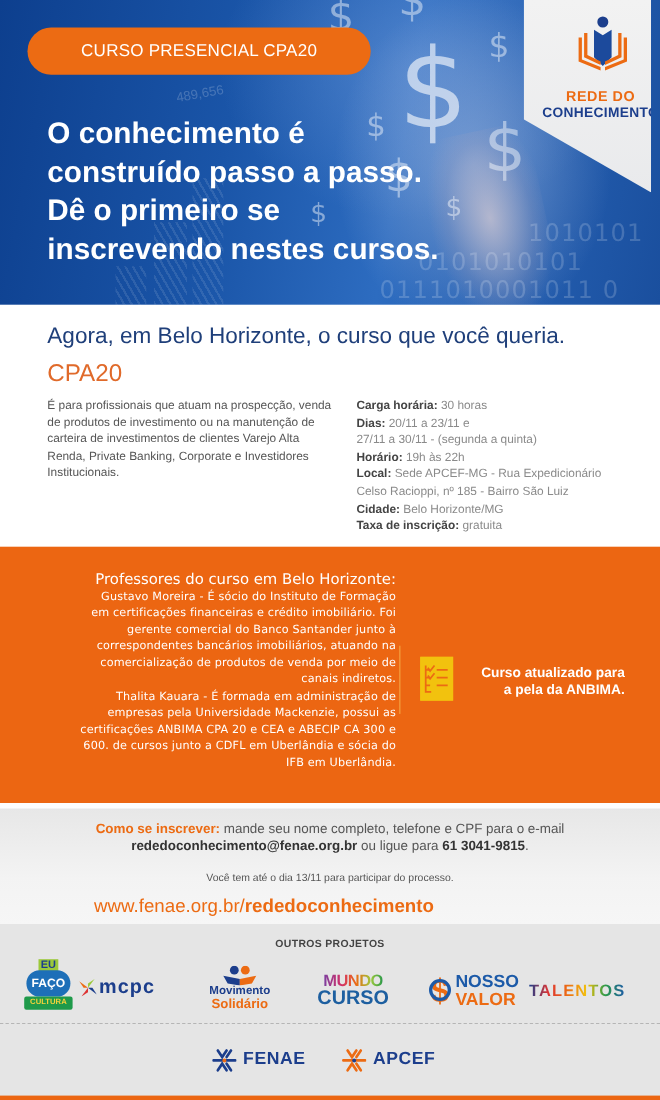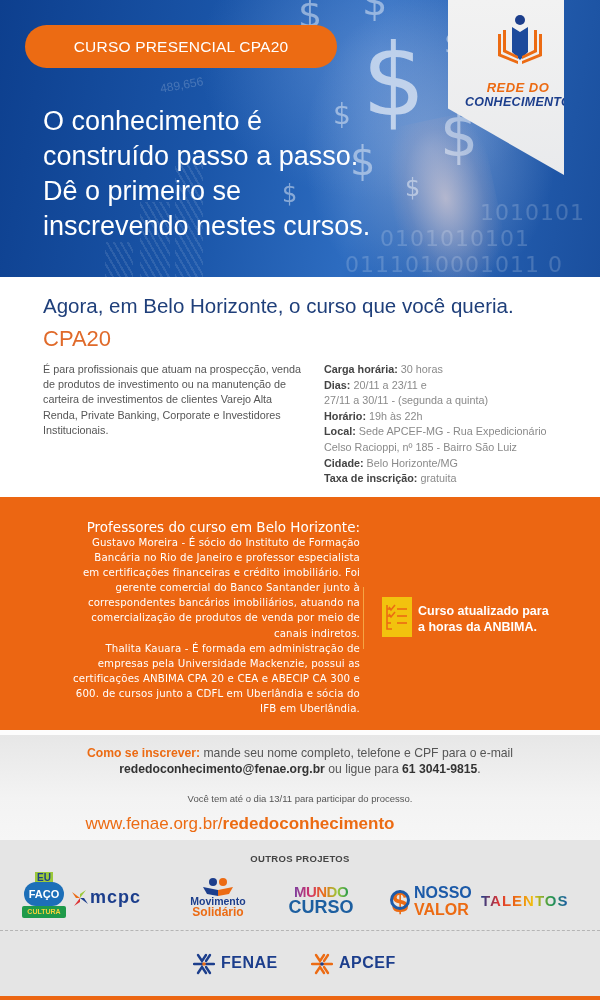--- a/index.html
+++ b/index.html
@@ -24,47 +24,46 @@
   }
   .hero .number-bg { position: absolute; left: 160px; top: 78px; color: rgba(255,255,255,0.2); font-size: 12px; transform: rotate(-10deg); }
 
   .pill {
     position: absolute; left: 25px; top: 25px; width: 312px; height: 43px;
     background: #ec6b13; border-radius: 22px;
     color: #ffffff; font-size: 15.5px; text-align: center; line-height: 43px; letter-spacing: 0.2px;
   }
   .hero-title {
     position: absolute; left: 43px; top: 104px; width: 420px;
-    color: #ffffff; font-size: 27px; line-height: 35px; font-weight: normal;
+    color: #ffffff; font-size: 27px; line-height: 35px; font-weight: bold;
   }
   .logo-panel {
-    position: absolute; left: 448px; top: 0; width: 116px; height: 175px;
+    position: absolute; left: 476px; top: 0; width: 116px; height: 175px;
     background: linear-gradient(180deg, #f2f2f2 0%, #e9eaec 100%);
     clip-path: polygon(0 0, 100% 0, 100% 100%, 0 62%);
-    font-style: italic;
   }
   .logo-mark { position: absolute; left: 44px; top: 14px; width: 56px; height: 56px; }
   .logo-text1 { position: absolute; left: 0; width: 140px; top: 80px; text-align: center; color: #ec6b13; font-weight: bold; font-size: 13px; letter-spacing: 0.5px; }
   .logo-text2 { position: absolute; left: 0; width: 140px; top: 95px; text-align: center; color: #1c3e8c; font-weight: bold; font-size: 12.5px; letter-spacing: 0.3px; }
 
   
   .headline { position: absolute; left: 43px; top: 294px; color: #1f3f7a; font-size: 20.5px; }
   .course-code { position: absolute; left: 43px; top: 326px; color: #e06a2a; font-size: 22px; }
   .desc { position: absolute; left: 43px; top: 362px; width: 260px; color: #555; font-size: 10.8px; line-height: 15.2px; }
   .details { position: absolute; left: 324px; top: 362px; width: 270px; color: #8a8a8a; font-size: 10.8px; line-height: 15.6px; }
   .details b { color: #444; }
 
   
   .orange { position: absolute; left: 0; top: 497px; width: 600px; height: 233px; background: #ec6612; }
   .prof { position: absolute; left: 45px; top: 22px; width: 315px; color: #ffffff; font-family: "DejaVu Sans", sans-serif; text-align: right; }
   .prof-title { font-size: 13.5px; line-height: 16px; }
   .prof-body { font-size: 10.2px; line-height: 15.1px; letter-spacing: 0.15px; }
   .vdivider { position: absolute; left: 363px; top: 90px; width: 1px; height: 62px; background: #f5a544; }
   .check-icon { position: absolute; left: 382px; top: 100px; width: 30px; height: 40px; background: #f2c20e; }
-  .badge-text { position: absolute; left: 418px; top: 106px; width: 150px; color: #ffffff; font-size: 12.5px; font-weight: bold; line-height: 16px; text-align: left; }
+  .badge-text { position: absolute; left: 418px; top: 106px; width: 150px; color: #ffffff; font-size: 12.5px; font-weight: bold; line-height: 16px; text-align: right; }
 
   
   .white-gap { position: absolute; left: 0; top: 730px; width: 600px; height: 5px; background: #fdfdfd; }
   .info {
     position: absolute; left: 0; top: 735px; width: 600px; height: 105px;
     background: linear-gradient(180deg, #e7e7e7 0%, #f3f3f3 60%, #f6f6f6 100%);
     text-align: center;
   }
   .how { position: absolute; left: 0; width: 600px; top: 10px; font-size: 12.2px; color: #555; line-height: 16px; }
   .how .lbl { color: #ec6b13; font-weight: bold; }
@@ -145,21 +144,20 @@
   <div><span>Celso Racioppi, nº 185 - Bairro São Luiz</span></div>
   <div><b>Cidade:</b><span> Belo Horizonte/MG</span></div>
   <div><b>Taxa de inscrição:</b><span> gratuita</span></div>
 </div>
 
 <div class="orange">
   <div class="prof">
     <div class="prof-title">Professores do curso em Belo Horizonte:</div>
     <div class="prof-body">
       <div>Gustavo Moreira - É sócio do Instituto de Formação</div>
-      <div>Bancária no Rio de Janeiro e professor especialista</div>
       <div>em certificações financeiras e crédito imobiliário. Foi</div>
       <div>gerente comercial do Banco Santander junto à</div>
       <div>correspondentes bancários imobiliários, atuando na</div>
       <div>comercialização de produtos de venda por meio de</div>
       <div>canais indiretos.</div>
       <div>Thalita Kauara - É formada em administração de</div>
       <div>empresas pela Universidade Mackenzie, possui as</div>
       <div>certificações ANBIMA CPA 20 e CEA e ABECIP CA 300 e</div>
       <div>600. de cursos junto a CDFL em Uberlândia e sócia do</div>
       <div>IFB em Uberlândia.</div>
@@ -175,21 +173,21 @@
         <path d="M5 26 L9 26"></path>
       <path d="M7 10 L9 13 L13 8"></path>
       <path d="M7 17 L9 20 L13 15"></path>
       <path d="M15 12 L25 12"></path>
         <path d="M15 19 L25 19"></path>
         <path d="M15 26 L25 26"></path>
     </g>
   </svg>
   <div class="badge-text">
     <div>Curso atualizado para</div>
-    <div>a horas da ANBIMA.</div>
+    <div>a pela da ANBIMA.</div>
   </div>
 </div>
 
 <div class="white-gap"></div>
 
 <div class="info">
   <div class="how">
     <div><span class="lbl">Como se inscrever:</span><span> mande seu nome completo, telefone e CPF para o e-mail</span></div>
     <div><b>rededoconhecimento@fenae.org.br</b><span> ou ligue para </span><b>61 3041-9815</b><span>.</span></div>
   </div>

